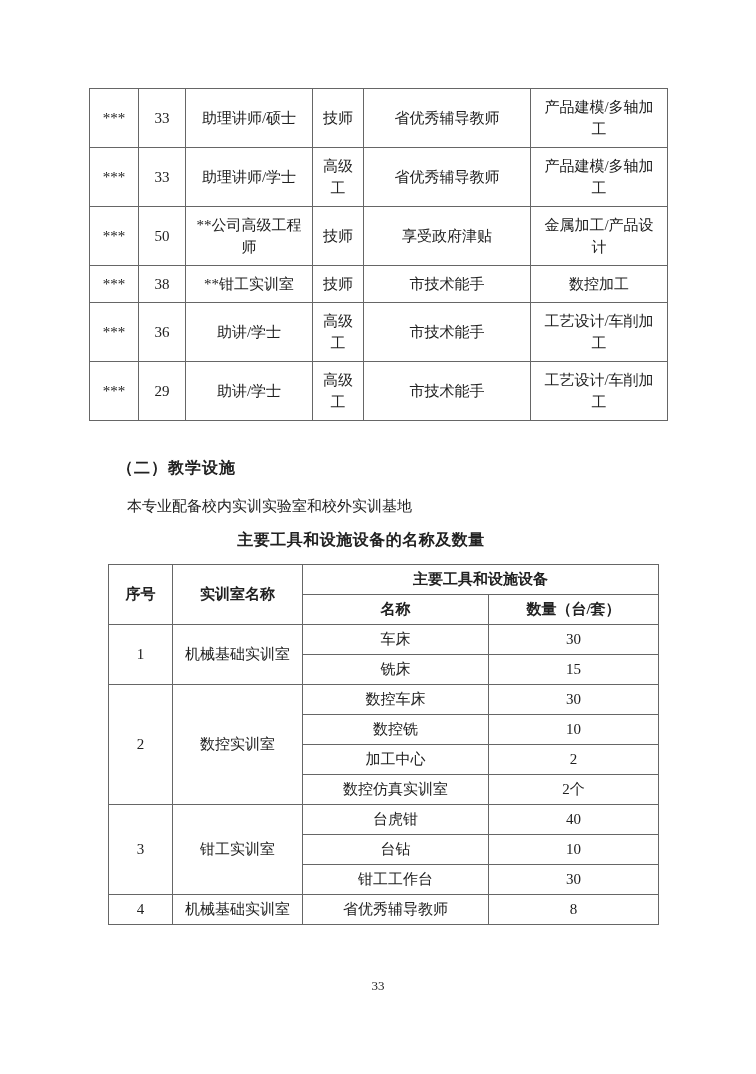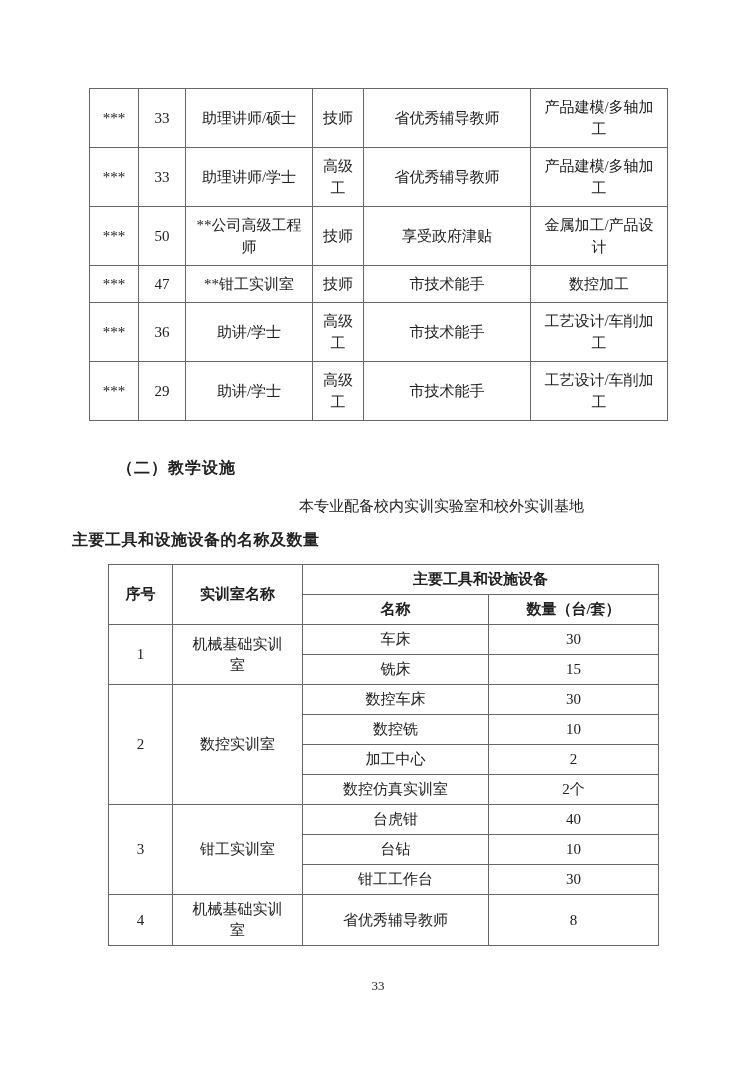--- a/index.html
+++ b/index.html
@@ -23,30 +23,31 @@
   }
   
   .t1{margin:88px 0 0 89px;width:578px;}
   .t1 td{padding:7px 6px;}
   
   .sec-heading{
     margin:37px 0 4px 117px;
     font-size:16px;font-weight:bold;line-height:20px;
     letter-spacing:1px;
   }
-  .sec-para{margin:18px 0 0 127px;font-size:15px;line-height:20px;text-align:center;}
+  .sec-para{margin:18px 0 0 127px;font-size:15px;line-height:20px;}
   .sec-sub{margin:13px 0 0 115px;font-size:15px;line-height:20px;}
   .tbl-title{
     margin:13px 0 0 72px;width:578px;
+    text-align:center;
     font-size:16px;font-weight:bold;line-height:22px;
     letter-spacing:0.5px;
   }
   
   .t2{margin:13px 0 0 108px;width:550px;}
-  .t2 td{padding:4px 14px;line-height:21px;}
+  .t2 td{padding:4px 6px;line-height:21px;}
   .t2 .hd{font-weight:bold;}
   
   .page-number{
     position:absolute;top:978px;left:0;
     width:756px;text-align:center;
     font-size:13px;line-height:16px;
   }
 </style>
 </head>
 <body>
@@ -82,21 +83,21 @@
       <tr>
         <td>***</td>
         <td>50</td>
         <td>**公司高级工程师</td>
         <td>技师</td>
         <td>享受政府津贴</td>
         <td>金属加工/产品设计</td>
       </tr>
       <tr>
         <td>***</td>
-        <td>47</td>
+        <td>38</td>
         <td>**钳工实训室</td>
         <td>技师</td>
         <td>市技术能手</td>
         <td>数控加工</td>
       </tr>
       <tr>
         <td>***</td>
         <td>36</td>
         <td>助讲/学士</td>
         <td>高级工</td>

